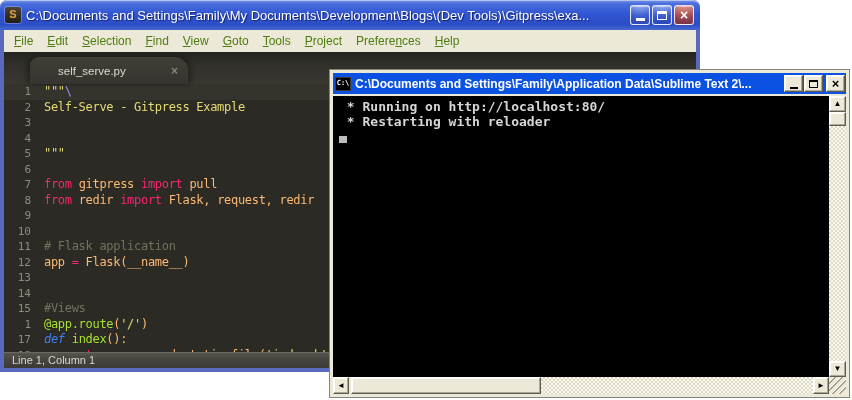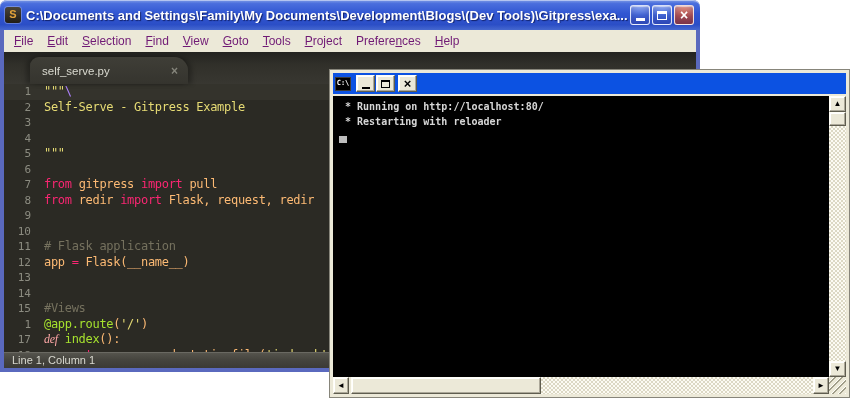--- a/index.html
+++ b/index.html
@@ -20,68 +20,68 @@
     background:linear-gradient(180deg,#7c9ae6 0%,#4a6edd 12%,#3156d2 45%,#2b4ec6 82%,#4668cf 100%);
     box-shadow:inset 0 1px 0 rgba(255,255,255,.45);
   }
   .st-appicon {
     width:16px; height:16px; margin-right:5px; border-radius:3px;
     background:linear-gradient(180deg,#4a4438,#211d15);
     color:#e2a23a; font-weight:bold; font-size:11px; line-height:15px; text-align:center;
     flex:0 0 auto; box-shadow:0 0 0 1px rgba(255,255,255,.25);
   }
   .st-title {
-    color:#fff; font-weight:bold; font-size:13px; white-space:nowrap; overflow:hidden;
+    color:#fff; font-weight:normal; font-size:13px; white-space:nowrap; overflow:hidden;
     text-shadow:1px 1px 1px rgba(10,20,80,.8); flex:1 1 auto;
   }
   .winbtns { display:flex; gap:2px; flex:0 0 auto; }
   .xp-btn {
     width:20px; height:20px; border-radius:3px; border:1px solid rgba(255,255,255,.8);
     display:flex; align-items:center; justify-content:center;
     box-shadow:inset 0 -7px 8px rgba(20,30,120,.35), inset 0 1px 1px rgba(255,255,255,.6);
   }
   .xp-btn.blue { background:linear-gradient(180deg,#91a9ef 0%,#4a6fe0 50%,#3b5ed6 100%); }
   .xp-btn.red  { background:linear-gradient(180deg,#dd9489 0%,#c4574a 55%,#b04034 100%); }
   .glyph-min { width:9px; height:3px; background:#fff; margin-top:9px; }
   .glyph-max { width:10px; height:9px; border:1px solid #fff; border-top:3px solid #fff; }
   .glyph-close { color:#fff; font-weight:bold; font-size:14px; line-height:1; }
   .st-body { margin:0 4px; height:338px; display:flex; flex-direction:column; overflow:hidden; background:#2d2c26; }
   .st-menubar {
     height:22px; background:#ece9d8; display:flex; align-items:center; padding-left:3px;
     flex:0 0 auto;
   }
-  .menu-item { color:#701a75; font-size:12px; padding:0 7px; cursor:default; white-space:nowrap; }
+  .menu-item { color:#4d7c0f; font-size:12px; padding:0 7px; cursor:default; white-space:nowrap; }
   .menu-item u { text-decoration:underline; }
   .st-tabbar {
     height:32px; flex:0 0 auto; position:relative;
     background:linear-gradient(180deg,#232320 0%,#31302a 40%,#383731 100%);
   }
   .st-tab {
     position:absolute; left:26px; bottom:0; width:158px; height:27px;
     background:linear-gradient(180deg,#3f3e37,#35342e);
     border-radius:9px 14px 0 0;
     display:flex; align-items:center; padding:0 10px 0 12px;
     box-shadow:-4px 0 4px rgba(0,0,0,.25), 4px 0 4px rgba(0,0,0,.25);
   }
-  .st-tab-label { color:#dadad0; font-size:11.5px; flex:1; }
+  .st-tab-label { color:#dadad0; font-size:11.5px; flex:1;margin-left:16px; }
   .st-tab-close { color:#85857b; font-size:12px; font-weight:bold; margin-left:8px; }
   .st-editor { flex:1 1 auto; overflow:hidden; background:#2b2a24; font-family:"DejaVu Sans Mono", monospace; }
   .code-line { height:15.5px; line-height:15.5px; white-space:pre; display:flex; }
   .code-line.current { background:#34332c; }
   .gutter {
     flex:0 0 40px; text-align:right; padding-right:13px; color:#8c8c81;
     font-size:11px;
   }
   .code-text { font-size:12px; letter-spacing:-0.3px; color:#f8f8f2; }
   .tok-str   { color:#e6db74; }
   .tok-esc   { color:#ae81ff; }
   .tok-kw    { color:#f92672; }
   .tok-com   { color:#75715e; }
   .tok-fn    { color:#a6e22e; }
-  .tok-def   { color:#fca5a5; font-style:italic;font-family:Liberation Serif, serif; }
+  .tok-def   { color:#3b82f6; font-style:italic; }
   .tok-plain { color:#fdba74; }
   .st-statusbar {
     height:16px; flex:0 0 auto; display:flex; align-items:center; padding:0 8px;
     background:linear-gradient(180deg,#57564f 0%,#45443e 50%,#3b3a35 100%);
     box-shadow:inset 0 1px 0 #6a6962;
   }
   .st-status-text { color:#d9d9d0; font-size:11px; }
 
   
   .cmd {
@@ -113,21 +113,21 @@
   .cglyph-min { width:8px; height:2px; background:#000; margin-top:8px; }
   .cglyph-max { width:9px; height:8px; border:1px solid #000; border-top:2px solid #000; }
   .cglyph-close { color:#000; font-weight:bold; font-size:13px; line-height:1; }
   .cmd-grid {
     flex:1 1 auto; margin-top:2px; display:grid;
     grid-template-columns:1fr 17px; grid-template-rows:1fr 17px;
   }
   .cmd-console {
     background:#000; overflow:hidden; padding:3px 0 0 6px;
     font-family:"DejaVu Sans Mono", monospace; font-weight:bold;
-    font-size:10px; line-height:15px; color:#d6d6d6;
+    font-size:13px; line-height:15px; color:#d6d6d6;
   }
   .console-line { white-space:pre; }
   .console-cursor { width:8px; height:7px; background:#bdbdbd; margin-top:7px; }
   .scroll-track {
     background-color:#fcfbf3;
     background-image:
       linear-gradient(45deg,#dcd8c4 25%,transparent 25%,transparent 75%,#dcd8c4 75%),
       linear-gradient(45deg,#dcd8c4 25%,transparent 25%,transparent 75%,#dcd8c4 75%);
     background-size:4px 4px; background-position:0 0, 2px 2px;
   }
@@ -217,20 +217,21 @@
         </div>
       <div class="st-statusbar">
         <span class="st-status-text">Line 1, Column 1</span>
       </div>
     </div>
   </div>
 
   <div class="cmd">
     <div class="cmd-titlebar">
       <div class="cmd-icon">C:\</div>
+      <div class="cmd-title">C:\Documents and Settings\Family\Application Data\Sublime Text 2\...</div>
       <div class="cmd-btn">
           <div class="cglyph-min"></div>
         </div>
       <div class="cmd-btn">
           <div class="cglyph-max"></div>
         </div>
       <div class="cmd-btn close">
           <div class="cglyph-close">×</div>
         </div>
     </div>

